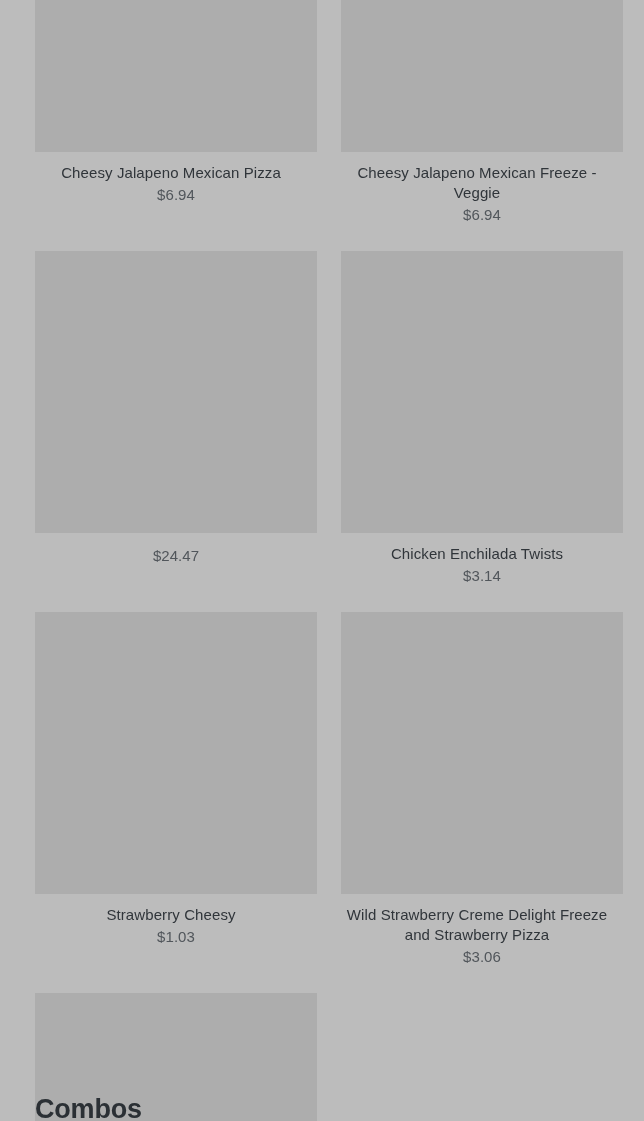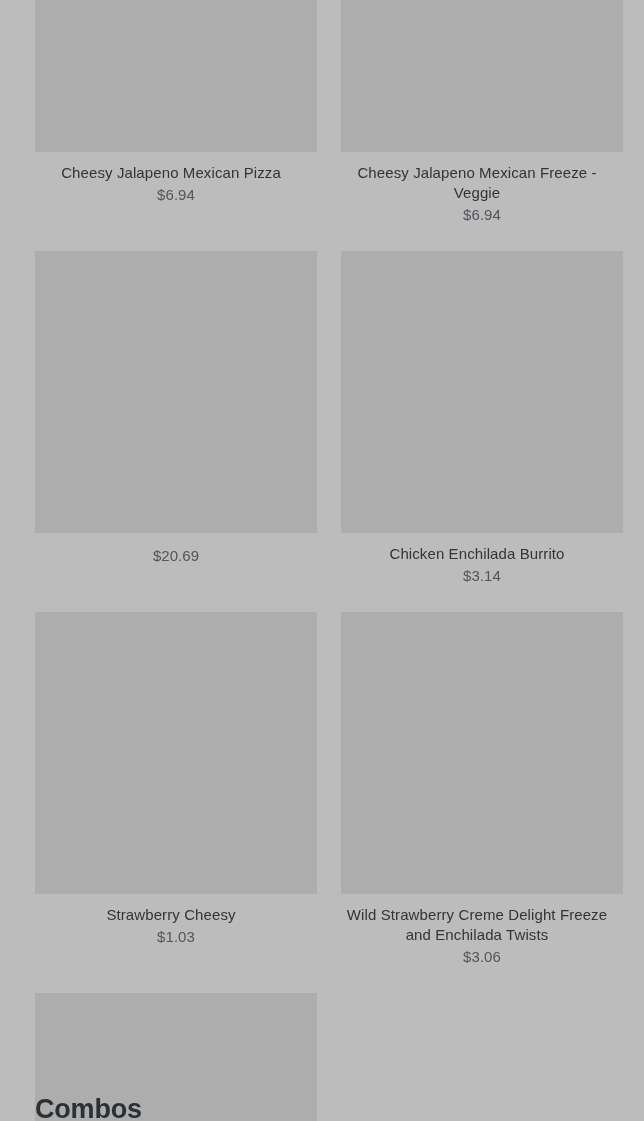--- a/index.html
+++ b/index.html
@@ -105,44 +105,44 @@
       <div class="card-media"></div>
       <div class="card-body">
         <div class="card-title">Cheesy Jalapeno Mexican Freeze - Veggie</div>
         <div class="card-price">$6.94</div>
       </div>
     </div>
 
     <div class="card">
       <div class="card-media"></div>
       <div class="card-body">
-        <div class="card-price">$20.69</div>
+        <div class="card-price">$24.47</div>
       </div>
     </div>
 
     <div class="card">
       <div class="card-media"></div>
       <div class="card-body">
-        <div class="card-title">Chicken Enchilada Burrito</div>
+        <div class="card-title">Chicken Enchilada Twists</div>
         <div class="card-price">$3.14</div>
       </div>
     </div>
 
     <div class="card">
       <div class="card-media"></div>
       <div class="card-body">
         <div class="card-title">Strawberry Cheesy</div>
         <div class="card-price">$1.03</div>
       </div>
     </div>
 
     <div class="card">
       <div class="card-media"></div>
       <div class="card-body">
-        <div class="card-title">Wild Strawberry Creme Delight Freeze and Enchilada Twists</div>
+        <div class="card-title">Wild Strawberry Creme Delight Freeze and Strawberry Pizza</div>
         <div class="card-price">$3.06</div>
       </div>
     </div>
 
     <div class="card">
       <div class="card-media"></div>
 
     </div>
 
   </div>

